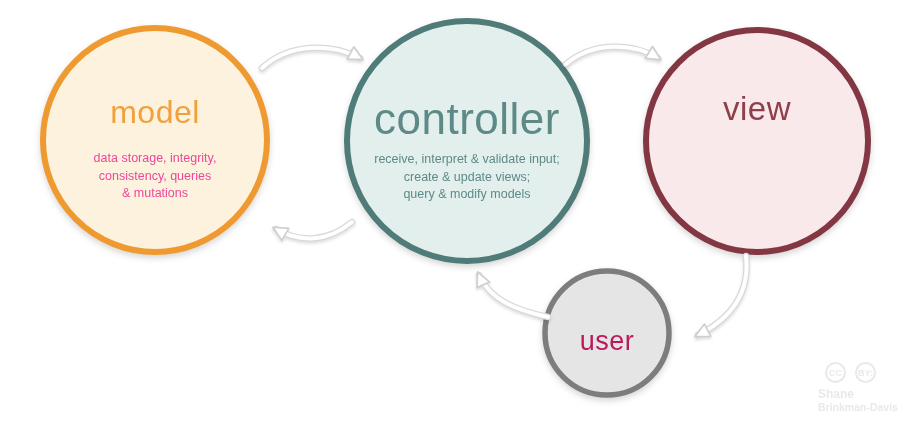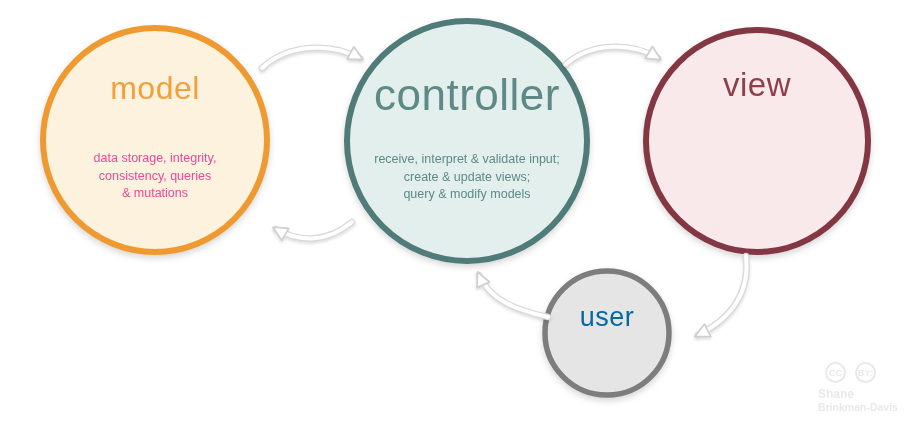--- a/index.html
+++ b/index.html
@@ -11,21 +11,21 @@
     background: #ffffff;
     font-family: "Liberation Sans", sans-serif;
   }
   #diagram-svg { position: absolute; left: 0; top: 0; }
   .node-text {
     position: absolute;
     transform: translateX(-50%);
     text-align: center;
     pointer-events: none;
   }
-  .title  { line-height: 1.0; font-weight: 400; letter-spacing: 0.5px; }
+  .title  { line-height: 1.0; font-weight: 400; letter-spacing: 0.5px; margin-top: 24px; }
   .desc   { white-space: pre-line; font-size: 12.5px; line-height: 17.5px; }
   .attribution { position: absolute; left: 818px; top: 362px; }
   .badges { display: flex; gap: 9px; margin-left: 7px; }
   .badge {
     display: inline-flex;
     align-items: center;
     justify-content: center;
     width: 17px; height: 17px;
     border: 2.5px solid currentColor;
     border-radius: 50%;
@@ -85,21 +85,21 @@
 consistency, queries
 &amp; mutations</div>
 
   <div class="node-text title" style="left: 467px; top: 73px; font-size: 44px; color: rgb(93, 138, 135);">controller</div>
   <div class="node-text desc" style="left: 467px; top: 151px; width: 260px; color: rgb(93, 138, 135);">receive, interpret &amp; validate input;
 create &amp; update views;
 query &amp; modify models</div>
 
   <div class="node-text title" style="left: 757px; top: 68px; font-size: 33px; color: rgb(141, 63, 74);">view</div>
 
-  <div class="node-text title" style="left: 607px; top: 304px; font-size: 27px; color: #0369a1;">user</div>
+  <div class="node-text title" style="left: 607px; top: 304px; font-size: 27px; color: #be185d;">user</div>
 
   <div class="attribution" style="color: rgb(233, 233, 233);">
     <div class="badges">
       <span class="badge">CC</span>
       <span class="badge">BY:</span>
     </div>
     <div class="author">
       <div class="author-line1">Shane</div>
       <div class="author-line2">Brinkman-Davis</div>
     </div>

